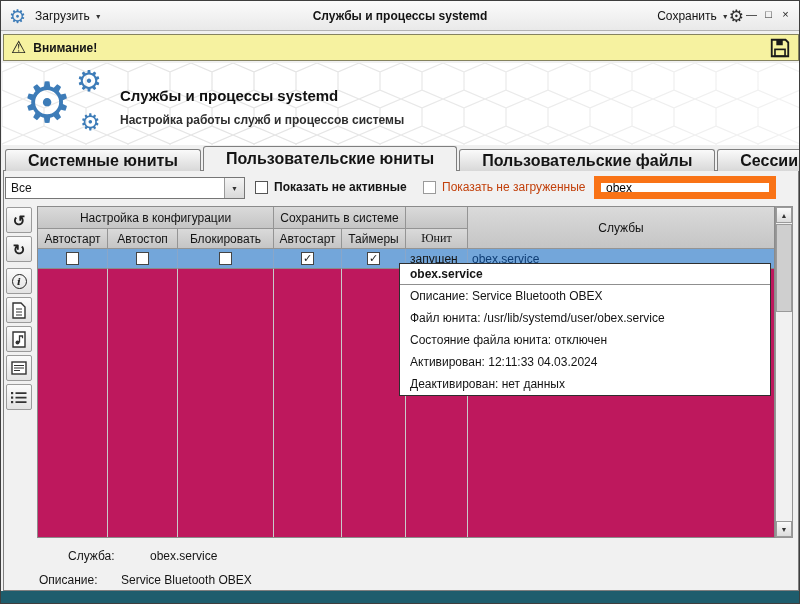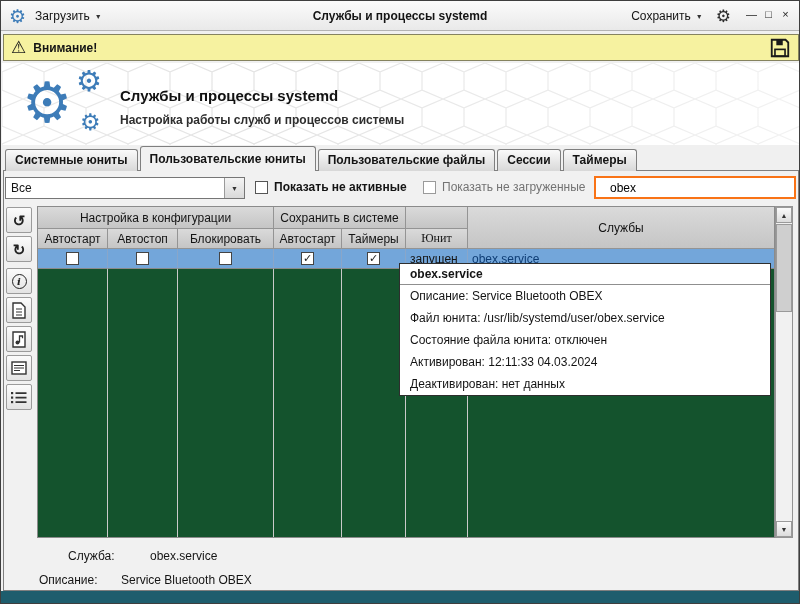--- a/index.html
+++ b/index.html
@@ -7,21 +7,21 @@
   body { font-family:"Liberation Sans","DejaVu Sans",sans-serif; font-size:12px; color:#141414; background:#fff; }
   .window { position:relative; width:800px; height:604px; border:1px solid #3e3e3e; background:#f0f0f0; overflow:hidden; }
 
   
   .titlebar { position:absolute; top:0; left:0; width:100%; height:30px; background:linear-gradient(#fbfbfb,#e9e9e9); border-bottom:1px solid #b3b3b3; }
   .tb-left { position:absolute; left:8px; top:0; height:30px; display:flex; align-items:center; gap:9px; }
   .app-gear { color:#3d7cb8; font-size:19px; line-height:1; }
   .menu-btn { display:flex; align-items:center; gap:5px; background:none; border:none; font:inherit; font-size:12px; color:#141414; cursor:pointer; }
   .caret { font-size:7px; color:#333; }
   .tb-title { position:absolute; left:50%; top:0; transform:translateX(-50%); height:30px; line-height:30px; font-weight:bold; white-space:nowrap; }
-  .tb-right { position:absolute; right:6px; top:0; height:30px; display:flex; align-items:center; gap:13px; }
+  .tb-right { position:absolute; right:6px; top:0; height:30px; display:flex; align-items:center; }
   .settings-gear { color:#2c2c2c; font-size:17px; line-height:1; cursor:pointer; }
   .winctls { display:flex; gap:2px; }
   .winctl { width:15px; height:18px; text-align:center; font-size:11px; line-height:15px; color:#222; cursor:pointer; }
 
   
   .warnbar { position:absolute; top:33px; left:2px; width:796px; height:27px; background:#f6f2a0; border:1px solid #85835f; display:flex; align-items:center; padding:0 7px; }
   .warn-tri { font-size:17px; line-height:1; color:#1a1a1a; margin-right:7px; }
   .warn-label { font-weight:bold; }
   .warn-save { margin-left:auto; display:flex; align-items:center; cursor:pointer; }
 
@@ -32,43 +32,43 @@
   .gears { position:absolute; left:20px; top:0; width:100px; height:82px; color:#3d7cb8; }
   .gears span { position:absolute; line-height:1; }
   .g1 { font-size:56px; left:0; top:12px; }
   .g2 { font-size:29px; left:54px; top:4px; }
   .g3 { font-size:23px; left:58px; top:48px; }
   .banner-title { position:absolute; left:118px; top:24px; font-size:15px; font-weight:bold; color:#111; }
   .banner-sub { position:absolute; left:118px; top:50px; font-size:12px; font-weight:bold; color:#2e2e2e; }
 
   
   .tabs { position:absolute; left:4px; top:145px; height:25px; display:flex; align-items:flex-end; z-index:5; }
-  .tab { height:22px; line-height:21px; padding:0 9px; margin-right:2px; border:1px solid #7f7f7f; border-bottom:none; border-radius:3px 3px 0 0; background:linear-gradient(#fafafa,#d8d8d8); font-weight:bold; font-size:12px; white-space:nowrap; cursor:pointer; }
+  .tab { height:22px; line-height:21px; padding:0 22px; margin-right:2px; border:1px solid #7f7f7f; border-bottom:none; border-radius:3px 3px 0 0; background:linear-gradient(#fafafa,#d8d8d8); font-weight:bold; font-size:16px; white-space:nowrap; cursor:pointer; }
   .tab.active { height:25px; line-height:24px; background:#f1f1f1; position:relative; z-index:6; }
 
   
   .panel { position:absolute; left:2px; top:169px; width:796px; height:421px; border:1px solid #7f7f7f; background:#f1f1f1; }
 
   
   .combo { position:absolute; left:4px; top:176px; width:240px; height:22px; background:#fff; border:1px solid #767676; display:flex; align-items:center; z-index:7; }
   .combo-value { flex:1; padding-left:5px; }
   .combo-arrow { width:20px; height:20px; border-left:1px solid #9a9a9a; background:linear-gradient(#f4f4f4,#d9d9d9); display:flex; align-items:center; justify-content:center; }
   .checkline { position:absolute; display:flex; align-items:center; gap:6px; z-index:7; cursor:pointer; }
   .cbx { width:13px; height:13px; background:#fff; border:1px solid #555; }
   .checkline.disabled .cbx { border-color:#9a9a9a; }
-  .checkline.disabled .cbx-label { color:#737373;text-align:right; }
-  .search-input { position:absolute; left:593px; top:175px; width:202px; height:23px; border:2px solid #f97316; background:#fff; font:inherit; padding:0 14px; z-index:7; }
+  .checkline.disabled .cbx-label { color:#c2410c;text-align:right; }
+  .search-input { position:absolute; left:593px; top:175px; width:182px; height:23px; border:7px solid #f97316; background:#fff; font:inherit; padding:0 5px; z-index:7; }
 
   
   .tool-btn { position:absolute; left:5px; width:26px; height:26px; border:1px solid #9b9b9b; border-radius:2px; background:linear-gradient(#fbfbfb,#e3e3e3); display:flex; align-items:center; justify-content:center; cursor:pointer; z-index:7; }
   .tool-glyph { font-size:15px; font-weight:bold; color:#222; line-height:1; }
   .circle-i { width:15px; height:15px; border-radius:50%; border:1.5px solid #222; display:flex; align-items:center; justify-content:center; font-family:"DejaVu Serif",serif; font-style:italic; font-weight:bold; font-size:10px; color:#222; }
 
   
-  .tbl { position:absolute; left:36px; top:205px; width:738px; height:332px; background:#14532d; border:1px solid #8b8b8b; z-index:6; }
+  .tbl { position:absolute; left:36px; top:205px; width:738px; height:332px; background:#be185d; border:1px solid #8b8b8b; z-index:6; }
   .tbl-grid { display:grid; grid-template-columns:70px 70px 96px 68px 64px 62px 1fr; grid-template-rows:22px 20px 20px; }
   .th { background:linear-gradient(#dadada,#c5c5c5); border-right:1px solid #949494; border-bottom:1px solid #949494; display:flex; align-items:center; justify-content:center; font-size:12px; color:#141414; white-space:nowrap; overflow:hidden; }
   .gh-service { border-right:none; }
   .td { background:#73a6da; border-right:1px solid #89a6c9; border-bottom:1px solid #8a8a8a; display:flex; align-items:center; justify-content:center; }
   .td-text { justify-content:flex-start; padding-left:4px; }
   .td-service { border-right:none; color:#0e3d75; }
   .cb { width:13px; height:13px; background:#fff; border:1px solid #444; display:flex; align-items:center; justify-content:center; font-size:11px; font-weight:bold; color:#1a1a1a; line-height:1; }
   .vlines { position:absolute; left:0; top:62px; bottom:0; width:100%; pointer-events:none; }
   .vline { position:absolute; top:0; bottom:0; width:1px; background:#c9c9c9; }
 

